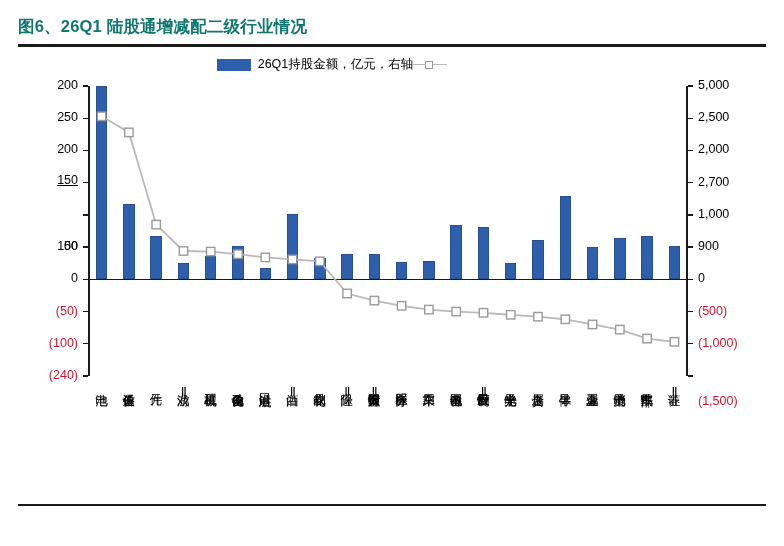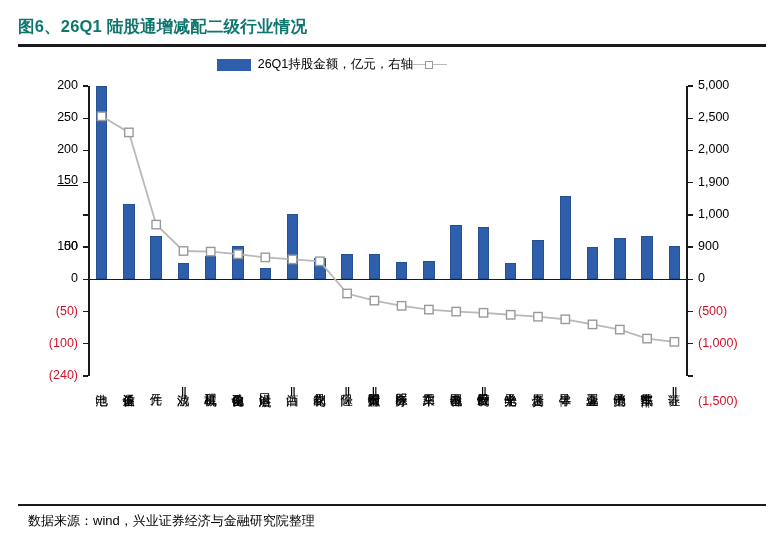--- a/index.html
+++ b/index.html
@@ -203,21 +203,21 @@
       <div class="lbl-left neg" style="left: -68px; top: 249.778px; width: 58px;">(100)</div>
       <div class="axis-line" style="left: -5px; top: 257.078px; width: 5px; height: 1.4px;"></div>
       <div class="lbl-left neg" style="left: -68px; top: 282px; width: 58px;">(240)</div>
       <div class="axis-line" style="left: -5px; top: 289.3px; width: 5px; height: 1.4px;"></div>
       <div class="lbl-right" style="left: 610px; top: -8px; width: 60px;">5,000</div>
       <div class="axis-line" style="left: 600px; top: -0.7px; width: 5px; height: 1.4px;"></div>
       <div class="lbl-right" style="left: 610px; top: 24.2222px; width: 60px;">2,500</div>
       <div class="axis-line" style="left: 600px; top: 31.5222px; width: 5px; height: 1.4px;"></div>
       <div class="lbl-right" style="left: 610px; top: 56.4444px; width: 60px;">2,000</div>
       <div class="axis-line" style="left: 600px; top: 63.7444px; width: 5px; height: 1.4px;"></div>
-      <div class="lbl-right" style="left: 610px; top: 88.6667px; width: 60px;">1,900</div>
+      <div class="lbl-right" style="left: 610px; top: 88.6667px; width: 60px;">2,700</div>
       <div class="axis-line" style="left: 600px; top: 95.9667px; width: 5px; height: 1.4px;"></div>
       <div class="lbl-right" style="left: 610px; top: 120.889px; width: 60px;">1,000</div>
       <div class="axis-line" style="left: 600px; top: 128.189px; width: 5px; height: 1.4px;"></div>
       <div class="lbl-right" style="left: 610px; top: 153.111px; width: 60px;">900</div>
       <div class="axis-line" style="left: 600px; top: 160.411px; width: 5px; height: 1.4px;"></div>
       <div class="lbl-right" style="left: 610px; top: 185.333px; width: 60px;">0</div>
       <div class="axis-line" style="left: 600px; top: 192.633px; width: 5px; height: 1.4px;"></div>
       <div class="lbl-right neg" style="left: 610px; top: 217.556px; width: 60px;">(500)</div>
       <div class="axis-line" style="left: 600px; top: 224.856px; width: 5px; height: 1.4px;"></div>
       <div class="lbl-right neg" style="left: 610px; top: 249.778px; width: 60px;">(1,000)</div>
@@ -289,15 +289,14 @@
       <div class="cat-label" style="left: 415.727px; top: 298px;">光学光电子</div>
       <div class="cat-label" style="left: 443px; top: 298px;">贵金属</div>
       <div class="cat-label" style="left: 470.273px; top: 298px;">半导体</div>
       <div class="cat-label" style="left: 497.545px; top: 298px;">工业金属</div>
       <div class="cat-label" style="left: 524.818px; top: 298px;">消费电子</div>
       <div class="cat-label" style="left: 552.091px; top: 298px;">汽车零部件</div>
       <div class="cat-label" style="left: 579.364px; top: 298px;">证券Ⅱ</div>
     </div>
 
   <div class="footer-rule"></div>
-  <div class="footer-text">数据来源：wind，兴业证券经济与金融研究院整理</div>
 
 </div>
 
 </body></html>

